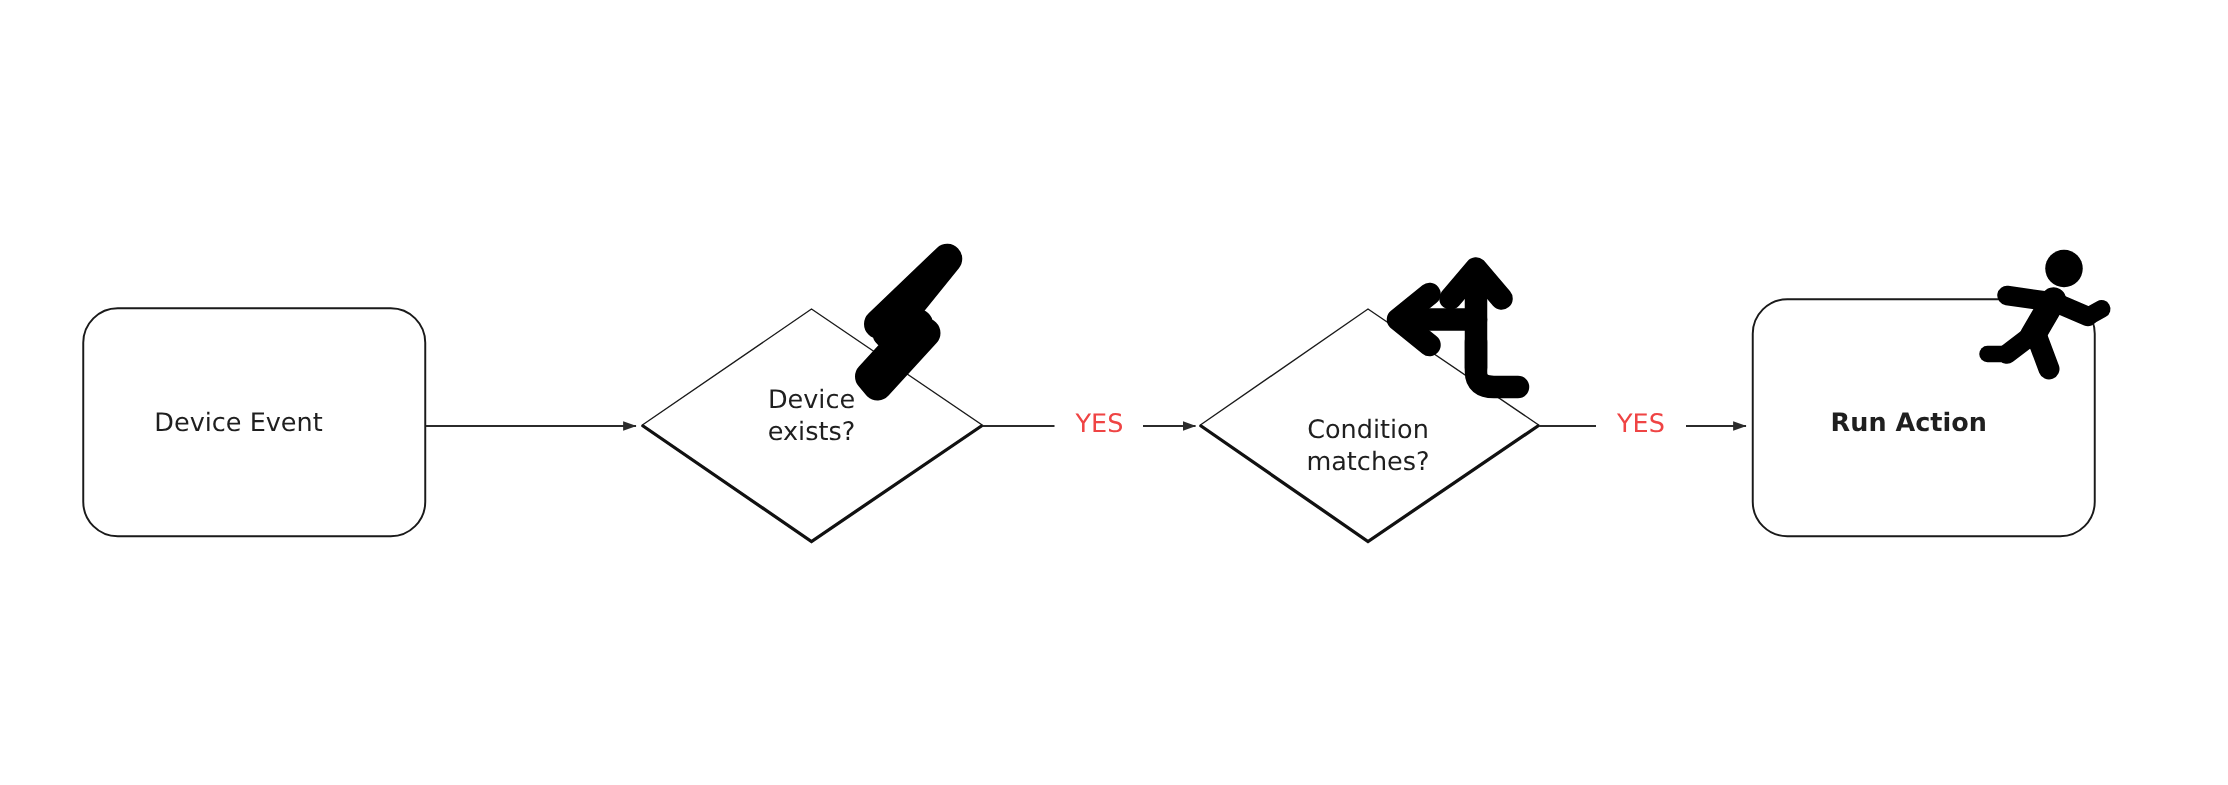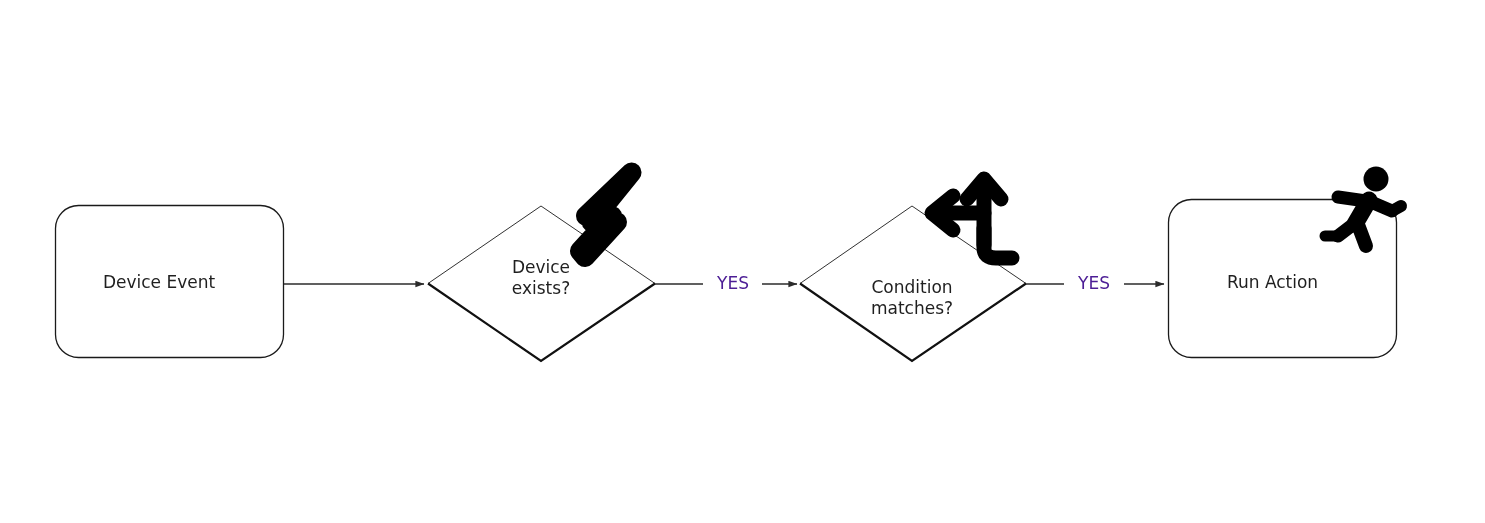--- a/index.html
+++ b/index.html
@@ -32,21 +32,21 @@
     color: #1f1f1f;
     font-size: 17px;
     line-height: 21px;
     font-family: "DejaVu Sans", "Liberation Sans", sans-serif;
     white-space: pre-line;
     pointer-events: none;
   }
   .edge-label {
     position: absolute;
     text-align: center;
-    color: #4c1d95;
+    color: #ef4444;
     font-size: 17px;
     line-height: 20px;
     font-family: "DejaVu Sans", "Liberation Sans", sans-serif;
   }
   .hit {
     position: absolute;
   }
 </style>
 </head>
 <body>
@@ -114,21 +114,21 @@
   </svg>
 
   <div class="node-label" style="left:55px; top:272px; width:208px;">Device Event</div>
 
   <div class="node-label" style="left:441px; top:257px; width:200px;">Device
 exists?</div>
 
   <div class="node-label" style="left:812px; top:257px; width:200px;margin-top:20px;">Condition
 matches?</div>
 
-  <div class="node-label" style="left:1168px; top:272px; width:209px;">Run Action</div>
+  <div class="node-label" style="left:1168px; top:272px; width:209px;font-weight:bold;">Run Action</div>
 
   <div class="edge-label" style="left:703px; top:273px; width:60px;">YES</div>
 
   <div class="edge-label" style="left:1064px; top:273px; width:60px;">YES</div>
 
   <div class="hit" style="left:55px; top:205px; width:229px; height:153px;"></div>
   <div class="hit" style="left:428px; top:206px; width:227px; height:155px;"></div>
   <div class="hit" style="left:800px; top:206px; width:226px; height:155px;"></div>
   <div class="hit" style="left:1168px; top:199px; width:229px; height:159px;"></div>
 

